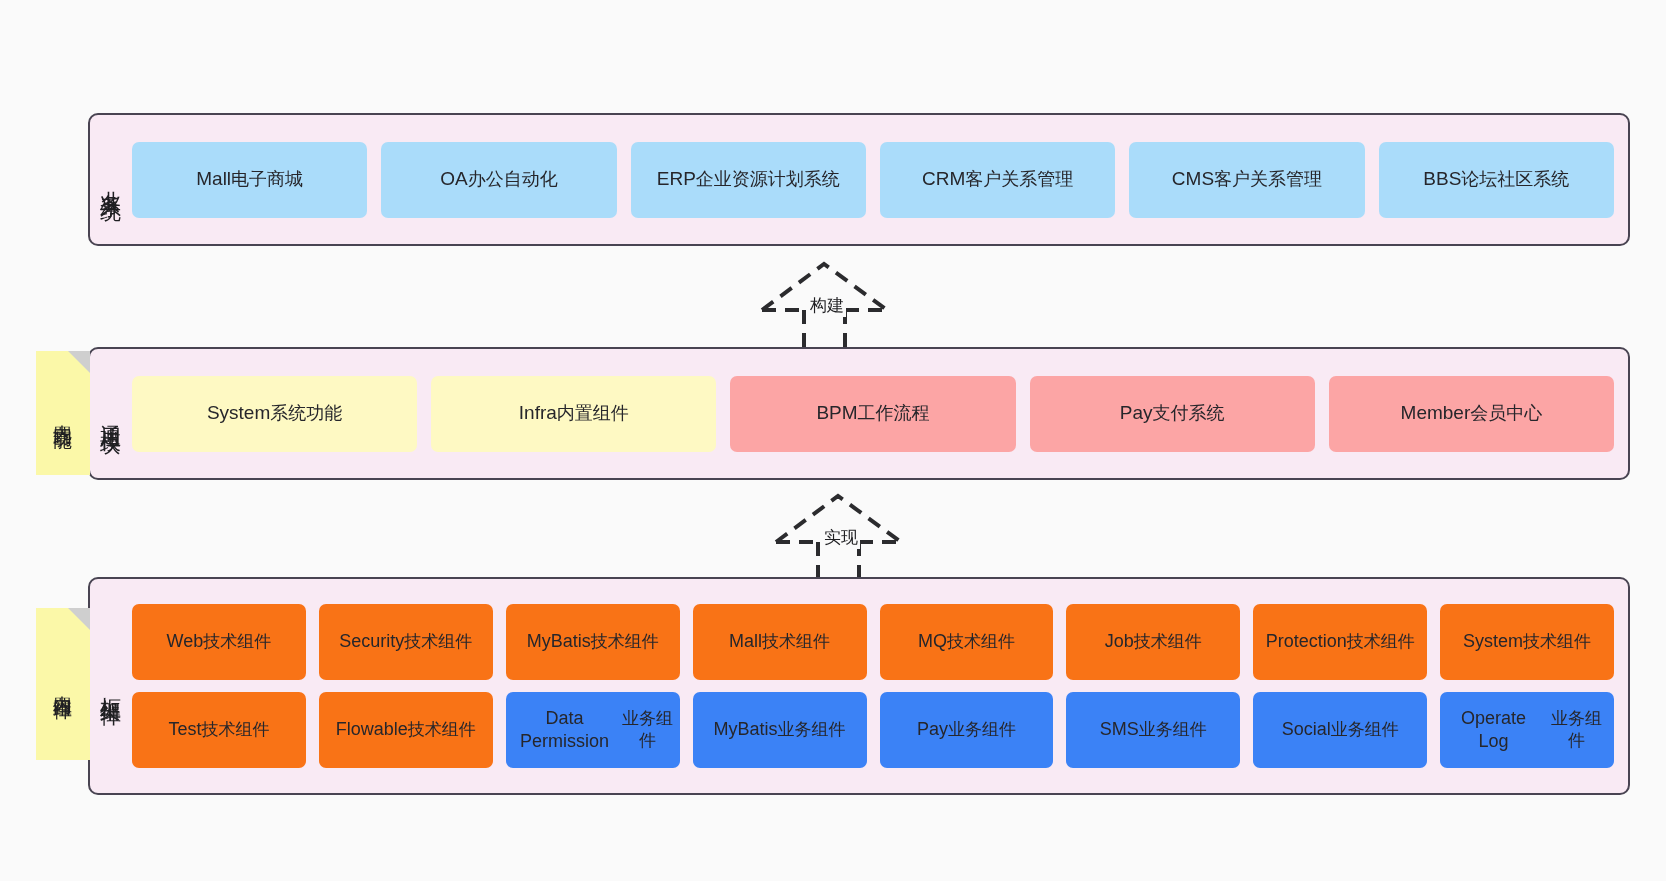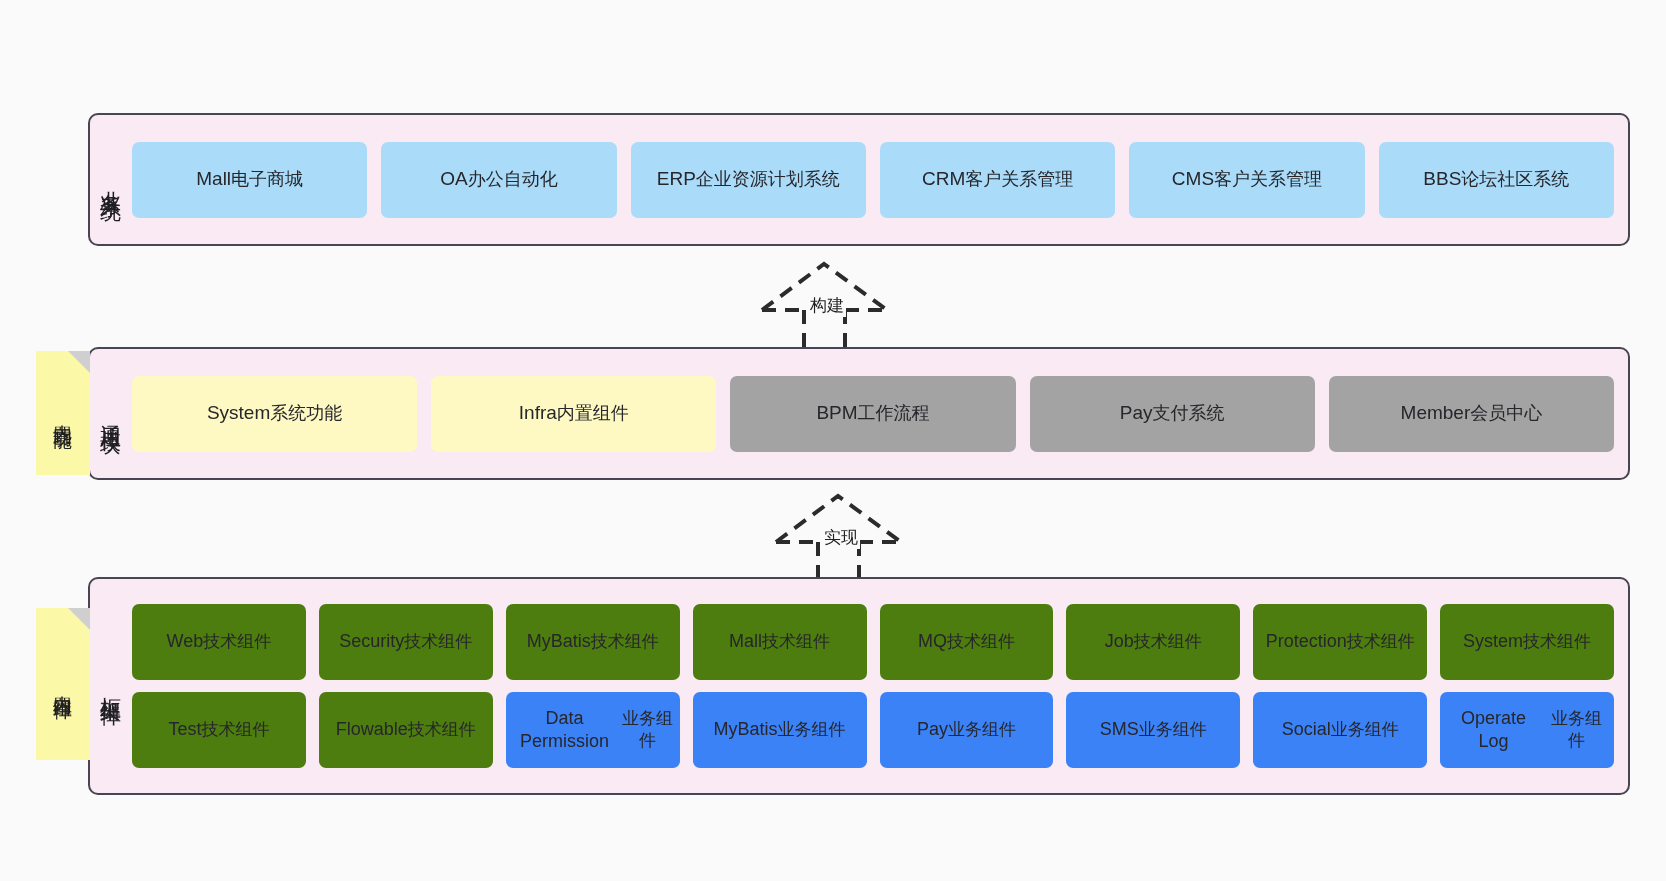--- a/index.html
+++ b/index.html
@@ -73,22 +73,22 @@
     color: #26262b;
     line-height: 1.3;
     padding: 6px 4px;
     user-select: none;
   }
   .node .t-en { font-size: 19px; }
   .node .t-cn { font-size: 18px; }
 
   .n-blue  { background: #aadcfa; }
   .n-red   { background: #fef9c3; }
-  .n-pink  { background: #a3a3a3; }
-  .n-green { background: #4d7c0f; }
+  .n-pink  { background: #fca5a5; }
+  .n-green { background: #f97316; }
   .n-lgreen{ background: #3b82f6; }
 
   
   #tier1 { left: 88px; top: 113px; width: 1542px; height: 133px; }
   #tier1 .tier-body { gap: 14px; padding-right: 14px; }
   #tier1 .node { height: 76px; }
 
   
   #tier2 { left: 88px; top: 347px; width: 1542px; height: 133px; }
   #tier2 .tier-body { gap: 14px; padding-right: 14px; }

